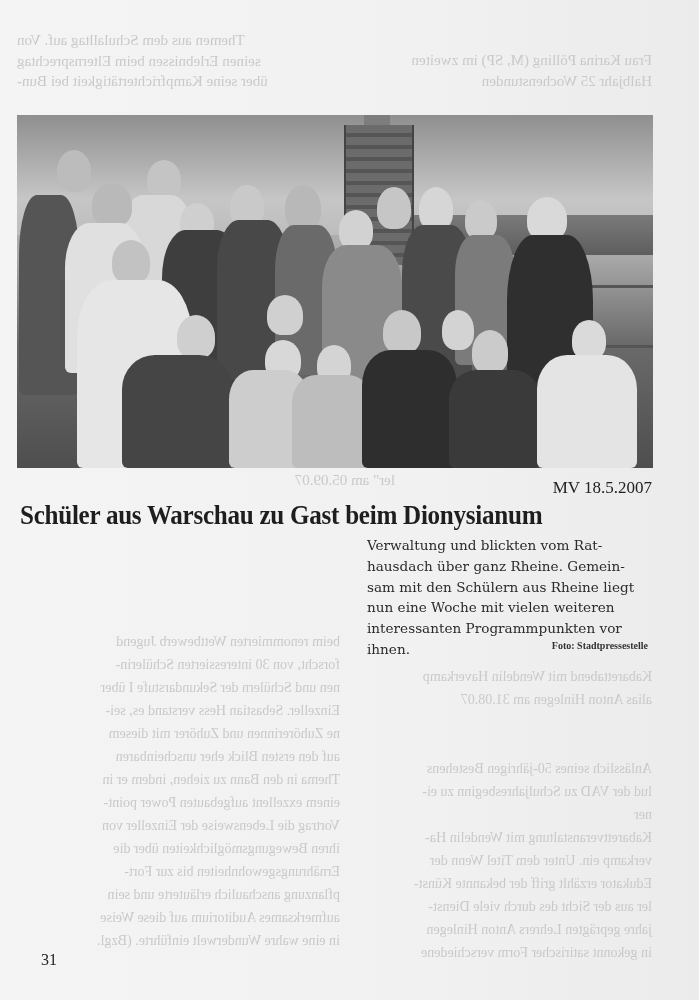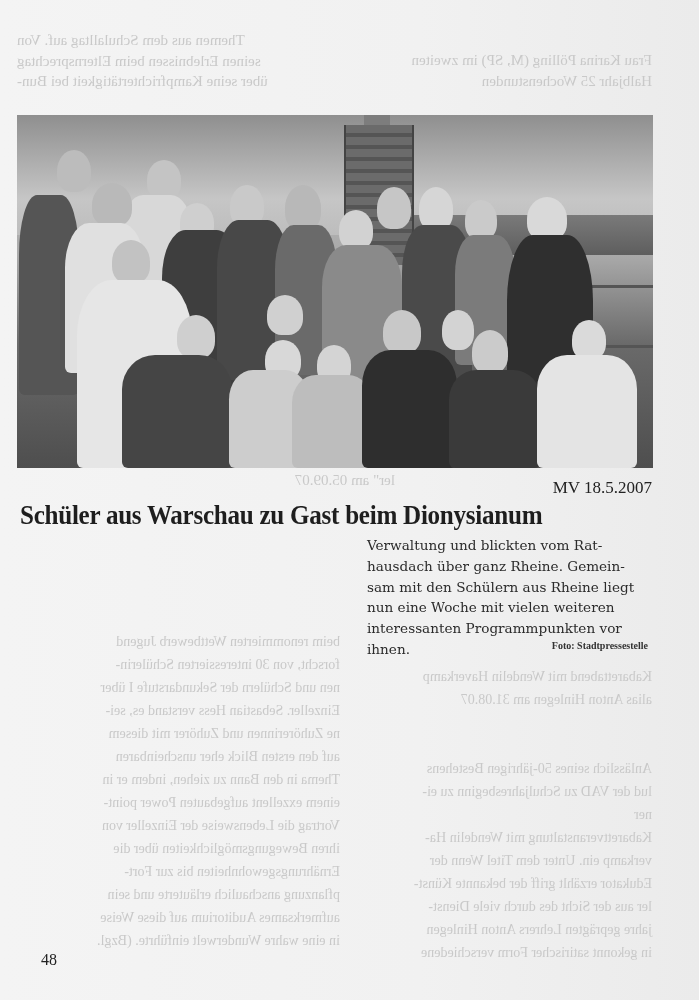--- a/index.html
+++ b/index.html
@@ -150,14 +150,14 @@
   <h1 class="headline" style="margin:0;">Schüler aus Warschau zu Gast beim Dionysianum</h1>
 
   <div class="col right">Verwaltung und blickten vom Rat-
 hausdach über ganz Rheine. Gemein-
 sam mit den Schülern aus Rheine liegt
 nun eine Woche mit vielen weiteren
 interessanten Programmpunkten vor
 ihnen.</div>
   <div class="credit">Foto: Stadtpressestelle</div>
 
-  <div class="pagenum">48</div>
+  <div class="pagenum">31</div>
 </div>
 
 </body></html>

